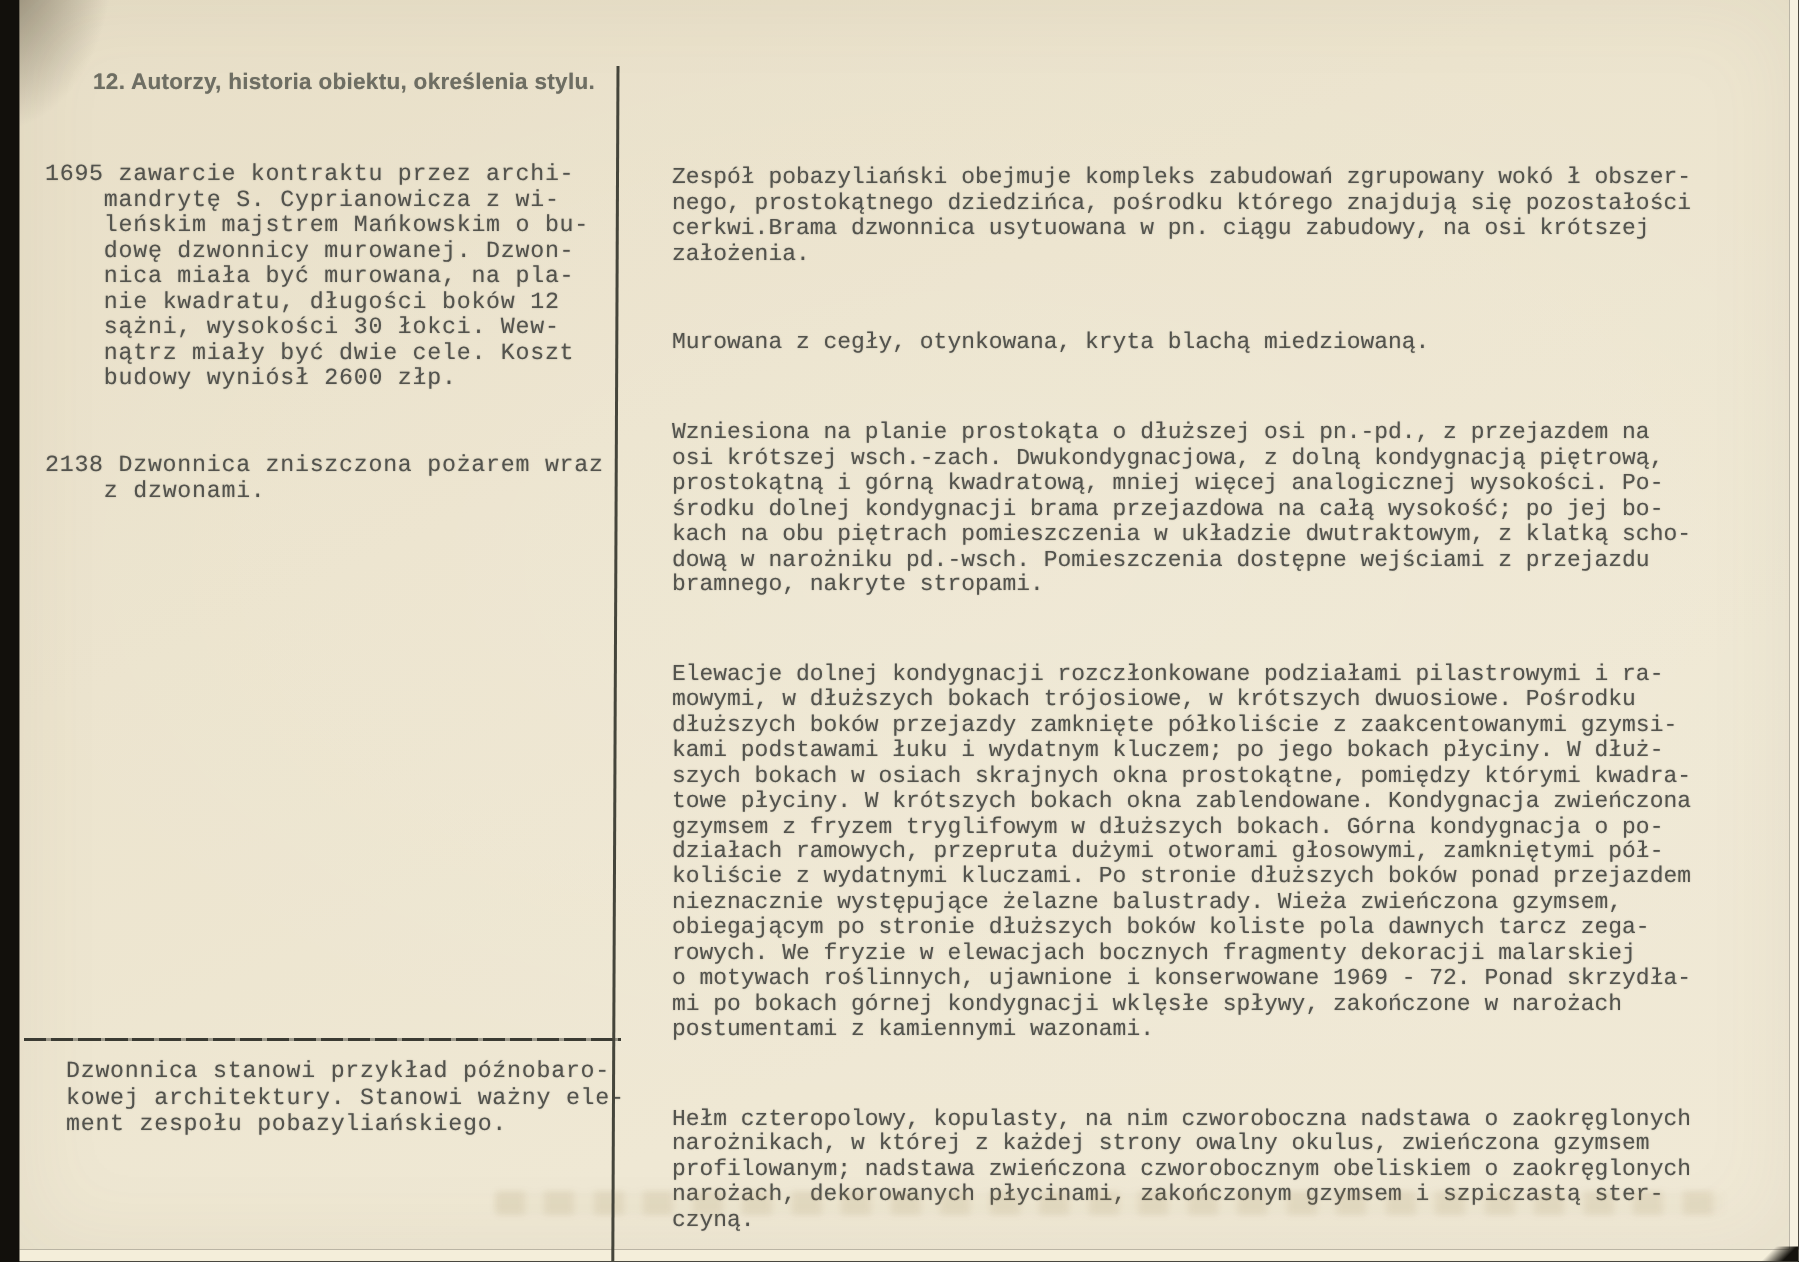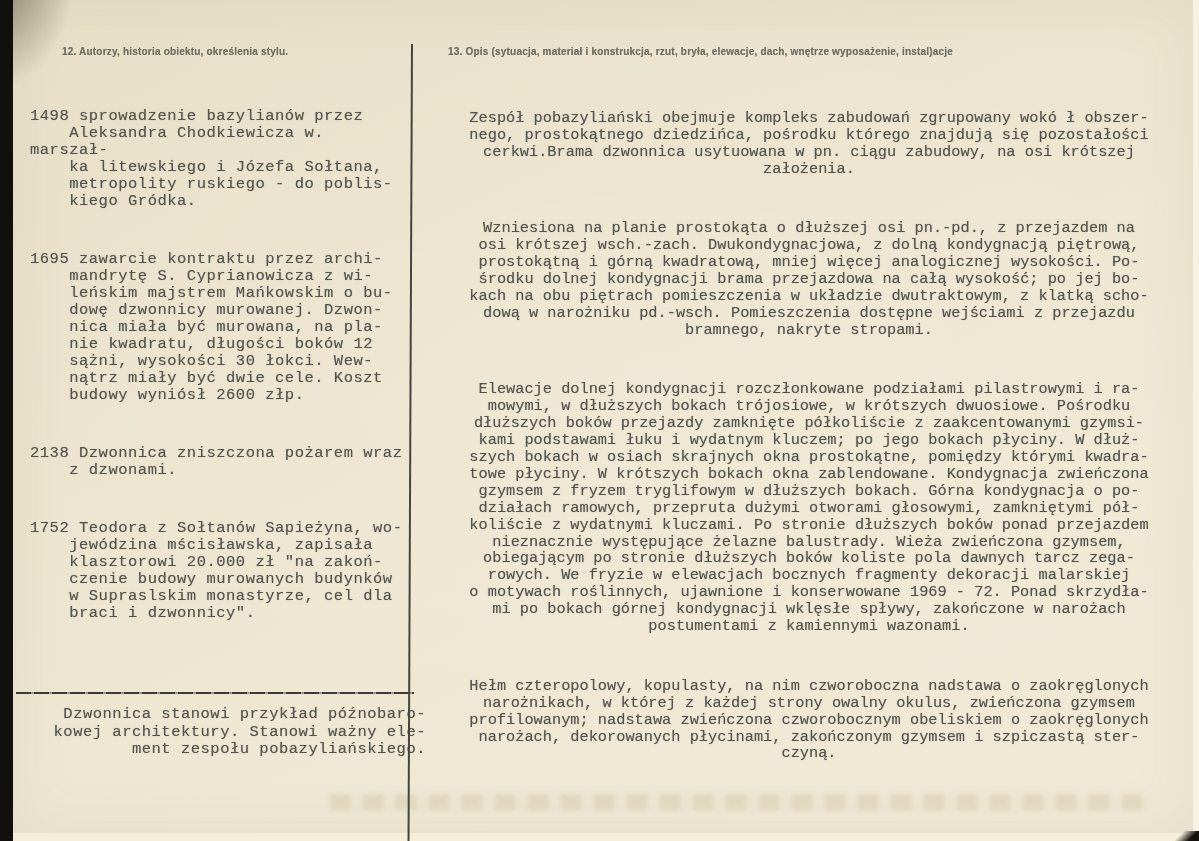--- a/index.html
+++ b/index.html
@@ -13,21 +13,21 @@
     background:
       radial-gradient(ellipse 110px 160px at -15px -25px, rgba(40,32,16,0.50), rgba(40,32,16,0) 70%),
       radial-gradient(ellipse 900px 500px at 55% 45%, rgba(255,255,255,0.10), rgba(255,255,255,0) 80%),
       linear-gradient(155deg,#e8dfc8 0%, #ece4ce 35%, #efe8d4 70%, #f0e9d6 100%);
     border-right:6px solid #f6f1e1;
     border-bottom:8px solid #f4eeda;
     box-shadow: inset 0 0 60px rgba(120,100,60,0.08);
   }
   .hdr{
     position:absolute;top:46px;
-    font-size:10px;font-weight:bold;letter-spacing:0.2px;
+    font-size:15px;font-weight:bold;letter-spacing:0.2px;
     color:#6e6e63;white-space:nowrap;
     text-shadow:0 0 0.5px rgba(110,110,99,0.6);
   }
   .tw{
     font-family:"Liberation Mono","DejaVu Sans Mono",monospace;
     color:#53534d;
     white-space:pre-wrap;
     text-shadow:0 0 1px rgba(83,83,77,0.45);
   }
   #timeline{
@@ -44,78 +44,67 @@
     background:repeating-linear-gradient(90deg,#3b3b33 0 15px, rgba(59,59,51,0.45) 15px 18px);
   }
   #footnote{
     position:absolute;left:30px;top:706px;width:382px;
     font-size:15.5px;line-height:17.5px;letter-spacing:0.5px;
   }
   #desc{
     position:absolute;left:448px;top:76px;width:722px;
     font-size:15.3px;line-height:16.9px;
   }
-  #desc p{margin:0 0 9px 0;text-align:center;}
+  #desc p{margin:0 0 9px 0;}
   #ghost-band{
     position:absolute;left:330px;top:794px;width:820px;height:16px;
     background:repeating-linear-gradient(90deg, rgba(146,124,72,0.20) 0 20px, rgba(146,124,72,0.04) 20px 33px);
     filter:blur(2px);opacity:0.7;border-radius:3px;
   }
   #corner-dark{
     position:absolute;right:0;bottom:0;width:26px;height:10px;
     background:linear-gradient(315deg,#14120d 30%, rgba(20,18,13,0) 70%);
   }
 </style>
 </head>
 <body>
 
 <div id="paper">
 
   <div class="hdr" style="left:49px;">12. Autorzy, historia obiektu, określenia stylu.</div>
 
-  <div class="hdr" style="left:435px;">13. Opis (sytuacja, materiał i konstrukcja, rzut, bryła, elewacje, dach, wnętrze wyposażenie, instal)acje</div>
 
   <div id="timeline" class="tw" style="left:17px;">
-    <div class="entry">1498 sprowadzenie bazylianów przez
-    Aleksandra Chodkiewicza w. marszał-
-    ka litewskiego i Józefa Sołtana,
-    metropolity ruskiego - do poblis-
-    kiego Gródka.</div>
     <div class="entry">1695 zawarcie kontraktu przez archi-
     mandrytę S. Cyprianowicza z wi-
     leńskim majstrem Mańkowskim o bu-
     dowę dzwonnicy murowanej. Dzwon-
     nica miała być murowana, na pla-
     nie kwadratu, długości boków 12
     sążni, wysokości 30 łokci. Wew-
     nątrz miały być dwie cele. Koszt
     budowy wyniósł 2600 złp.</div>
     <div class="entry">2138 Dzwonnica zniszczona pożarem wraz
     z dzwonami.</div>
-    <div class="entry">1752 Teodora z Sołtanów Sapieżyna, wo-
-    jewódzina mścisławska, zapisała
-    klasztorowi 20.000 zł "na zakoń-
-    czenie budowy murowanych budynków
-    w Supraslskim monastyrze, cel dla
-    braci i dzwonnicy".</div>
     
     
   </div>
 
   <div id="foot-rule" style="left:3px;"></div>
 
-  <div id="footnote" class="tw" style="left:31px;text-align:right;">Dzwonnica stanowi przykład późnobaro-
+  <div id="footnote" class="tw" style="left:31px;">Dzwonnica stanowi przykład późnobaro-
 kowej architektury. Stanowi ważny ele-
 ment zespołu pobazyliańskiego.</div>
 
   <div id="desc" class="tw" style="left:435px;">
     <p>Zespół pobazyliański obejmuje kompleks zabudowań zgrupowany wokó ł obszer-
 nego, prostokątnego dziedzińca, pośrodku którego znajdują się pozostałości
 cerkwi.Brama dzwonnica usytuowana w pn. ciągu zabudowy, na osi krótszej
 założenia.</p>
+    <p>Murowana z cegły, otynkowana, kryta blachą miedziowaną.</p>
     <p>Wzniesiona na planie prostokąta o dłuższej osi pn.-pd., z przejazdem na
 osi krótszej wsch.-zach. Dwukondygnacjowa, z dolną kondygnacją piętrową,
 prostokątną i górną kwadratową, mniej więcej analogicznej wysokości. Po-
 środku dolnej kondygnacji brama przejazdowa na całą wysokość; po jej bo-
 kach na obu piętrach pomieszczenia w układzie dwutraktowym, z klatką scho-
 dową w narożniku pd.-wsch. Pomieszczenia dostępne wejściami z przejazdu
 bramnego, nakryte stropami.</p>
     <p>Elewacje dolnej kondygnacji rozczłonkowane podziałami pilastrowymi i ra-
 mowymi, w dłuższych bokach trójosiowe, w krótszych dwuosiowe. Pośrodku
 dłuższych boków przejazdy zamknięte półkoliście z zaakcentowanymi gzymsi-

